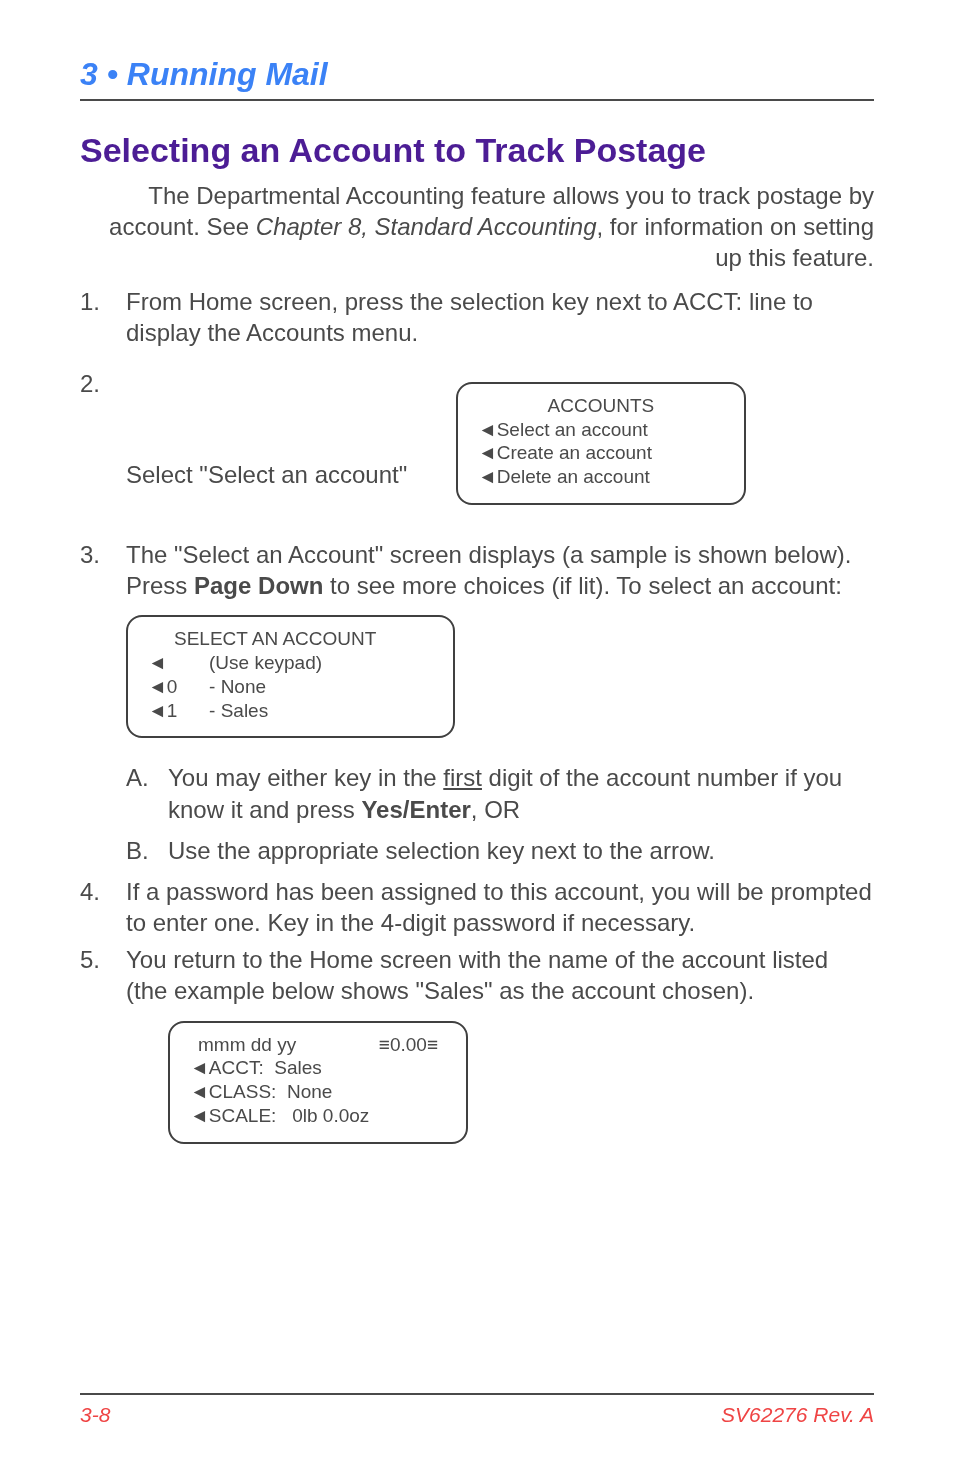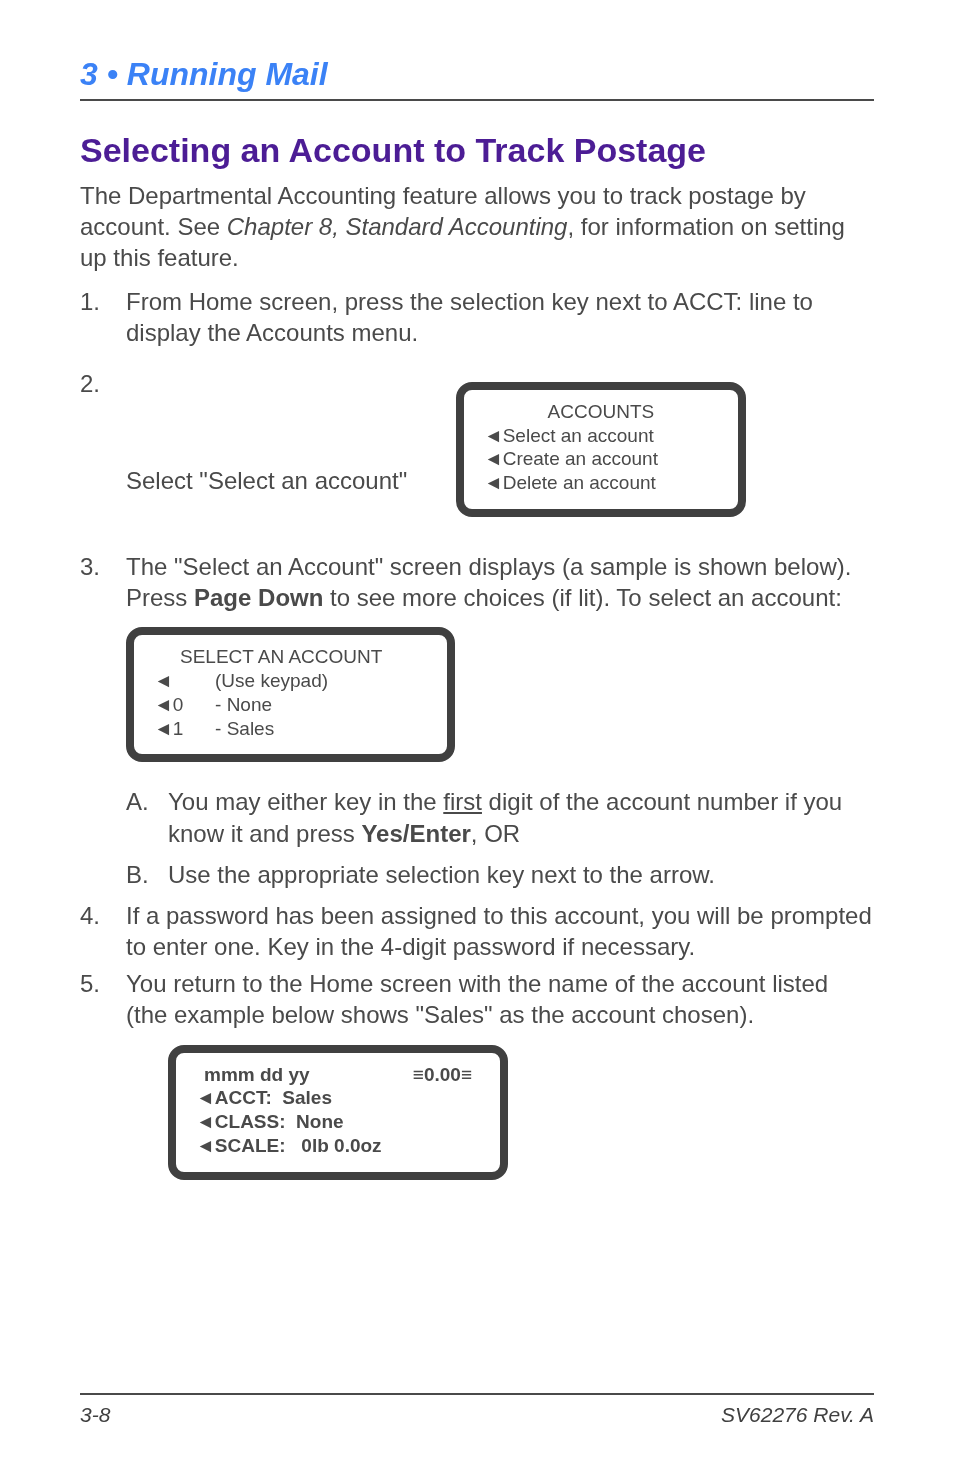--- a/index.html
+++ b/index.html
@@ -29,40 +29,41 @@
   .section-title {
     color: #4c1d95;
     font-weight: bold;
     font-size: 34px;
     margin-bottom: 10px;
   }
   .body-text {
     font-size: 24px;
     line-height: 1.3;
     margin-bottom: 12px;
+    text-align: right;
   }
   .body-text .italic { font-style: italic; }
   ol.num-list {
     list-style: none;
     font-size: 24px;
     line-height: 1.3;
   }
   ol.num-list > li {
     position: relative;
     padding-left: 46px;
     margin-bottom: 20px;
   }
   ol.num-list > li > .num {
     position: absolute;
     left: 0;
     top: 0;
   }
   .lcd {
     margin: 14px 0 14px 42px;
-    border: 8px solid #404040;
+    border: 2px solid #404040;
     border-radius: 16px;
     padding: 10px 20px 14px 20px;
     font-size: 19px;
     line-height: 1.25;
     display: inline-block;
     min-width: 290px;
   }
   .lcd .title-line { text-align: center; }
   .lcd .row { white-space: pre; }
   .sublist {
@@ -88,21 +89,21 @@
   }
   .footer hr {
     border: none;
     border-top: 2px solid #4a4a4a;
     margin-bottom: 8px;
   }
   .footer-row {
     display: flex;
     justify-content: space-between;
     font-style: italic;
-    color: #404040;
+    color: #ef4444;
     font-size: 21px;
   }
   .lcd-home .date-row {
     display: flex;
     justify-content: space-between;
   }
 </style>
 </head>
 <body>
 
@@ -161,21 +162,21 @@
 
     <li style="margin-bottom:6px;">
       <span class="num">4.</span>
       <span>If a password has been assigned to this account, you will be prompted to enter one. Key in the 4-digit password if necessary.</span>
     </li>
 
     <li>
       <span class="num">5.</span>
       <span>You return to the Home screen with the name of the account listed (the example below shows "Sales" as the account chosen).</span>
 
-      <div class="lcd lcd-home" style="width:340px;font-weight:bold;">
+      <div class="lcd lcd-home" style="width:300px;">
         <div class="date-row" style="padding:0 8px;">
           <span>mmm dd yy</span>
           <span>≡0.00≡</span>
         </div>
         <div class="row">◄ACCT:  Sales</div>
         <div class="row">◄CLASS:  None</div>
         <div class="row">◄SCALE:   0lb 0.0oz</div>
       </div>
     </li>
   </ol>

